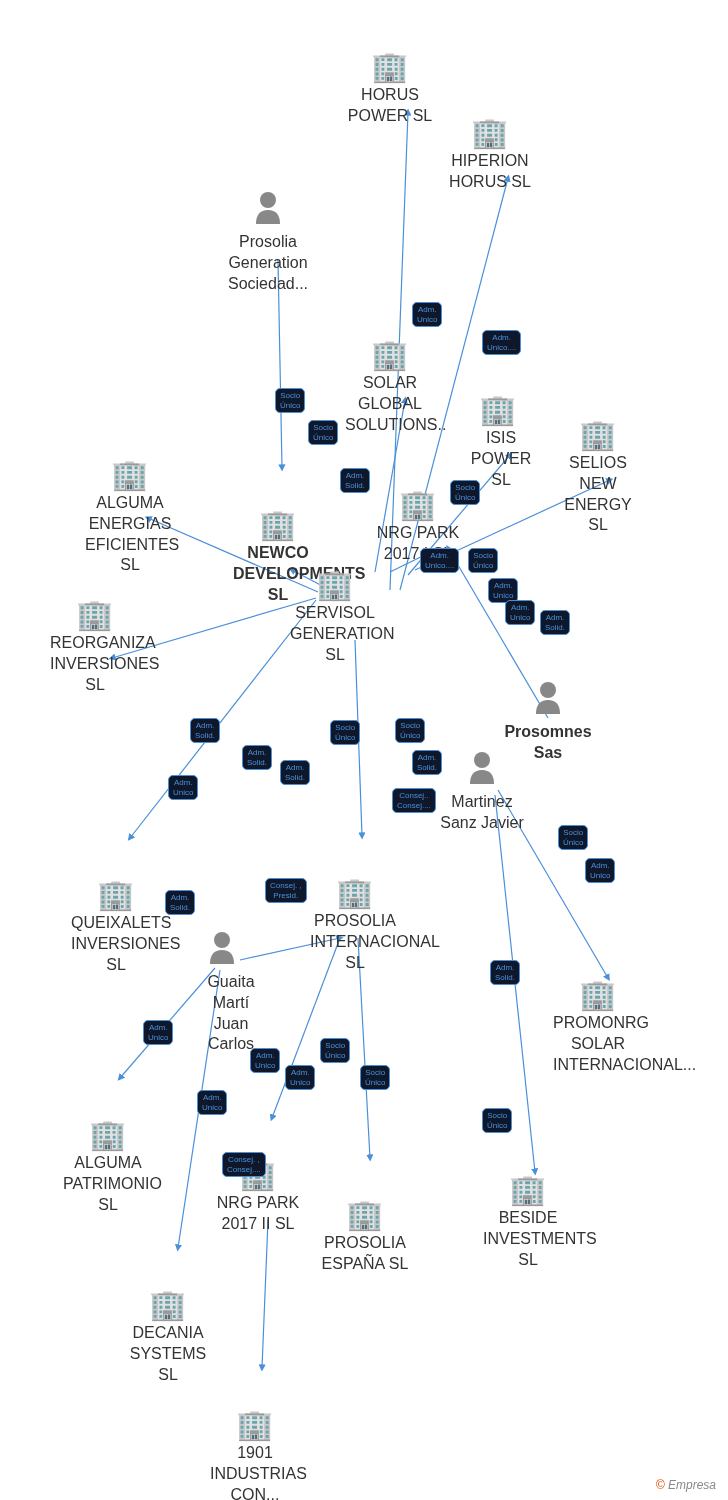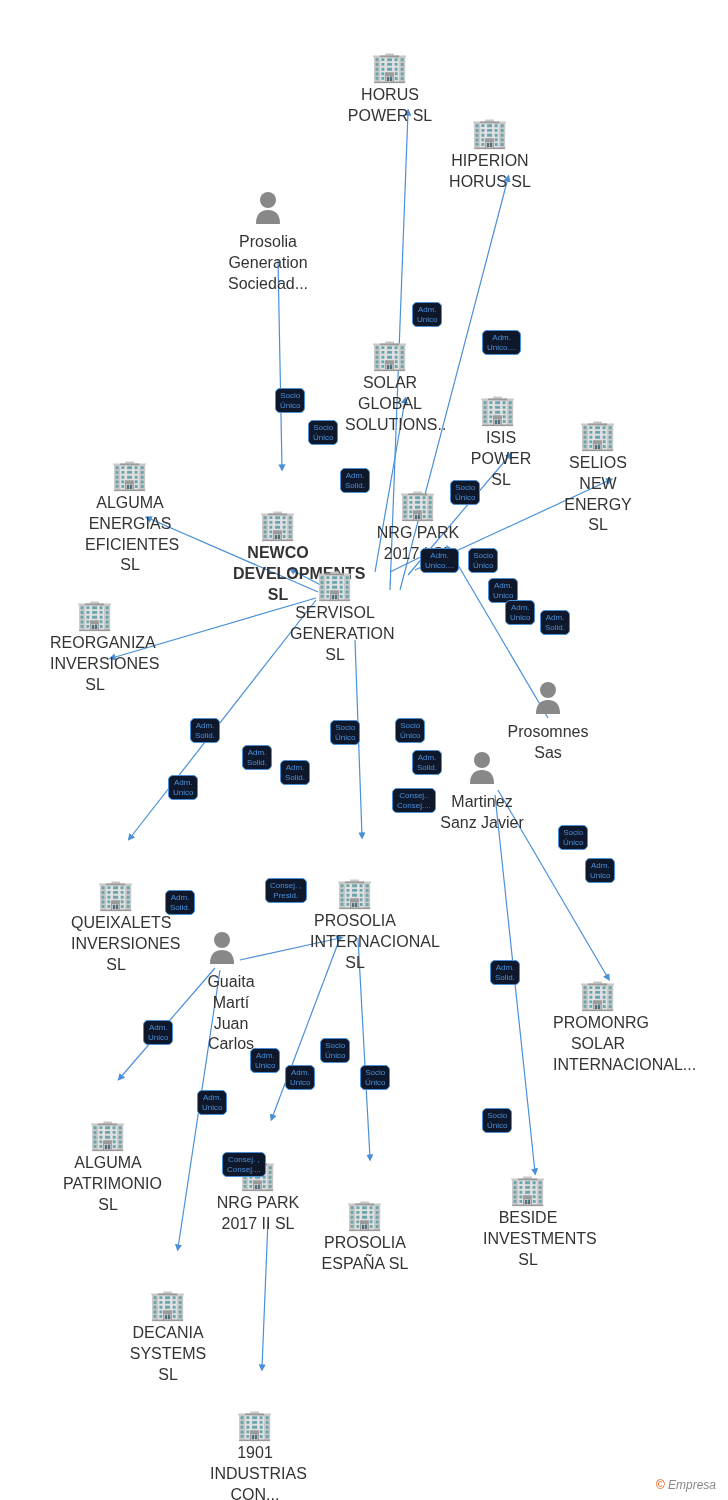--- a/index.html
+++ b/index.html
@@ -184,21 +184,21 @@
     <div class="node" style="left: 50px; top: 600px; width: 90px;">
       <div class="company-icon" style="font-size: 30px;">🏢</div>
       <div class="node-label" style="white-space: pre-line;">REORGANIZA
 INVERSIONES SL</div>
     </div>
     <div class="node" style="left: 503px; top: 680px; width: 90px;">
       <div class="person-icon"><svg width="30" height="34" viewBox="0 0 30 34">
           <circle cx="15" cy="10" r="8" fill="#888"></circle>
           <path d="M3 34 Q3 20 15 20 Q27 20 27 34Z" fill="#888"></path>
         </svg></div>
-      <div class="node-label" style="white-space: pre-line;">Prosomnes Sas</div>
+      <div class="node-label" style="white-space: pre-line; font-weight: bold;">Prosomnes Sas</div>
     </div>
     <div class="node" style="left: 437px; top: 750px; width: 90px;">
       <div class="person-icon"><svg width="30" height="34" viewBox="0 0 30 34">
           <circle cx="15" cy="10" r="8" fill="#888"></circle>
           <path d="M3 34 Q3 20 15 20 Q27 20 27 34Z" fill="#888"></path>
         </svg></div>
       <div class="node-label" style="white-space: pre-line;">Martinez
 Sanz Javier</div>
     </div>
     <div class="node" style="left: 71px; top: 880px; width: 90px;">

